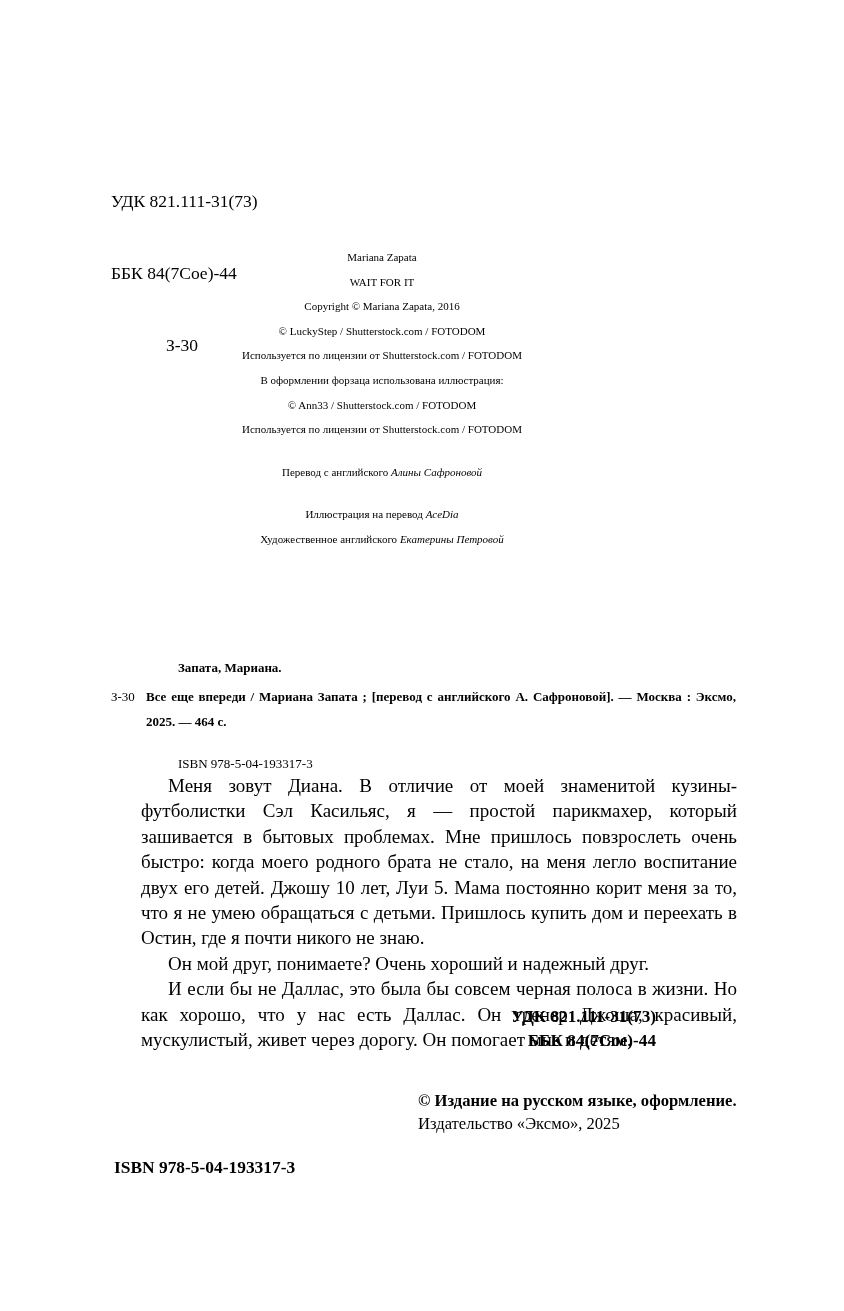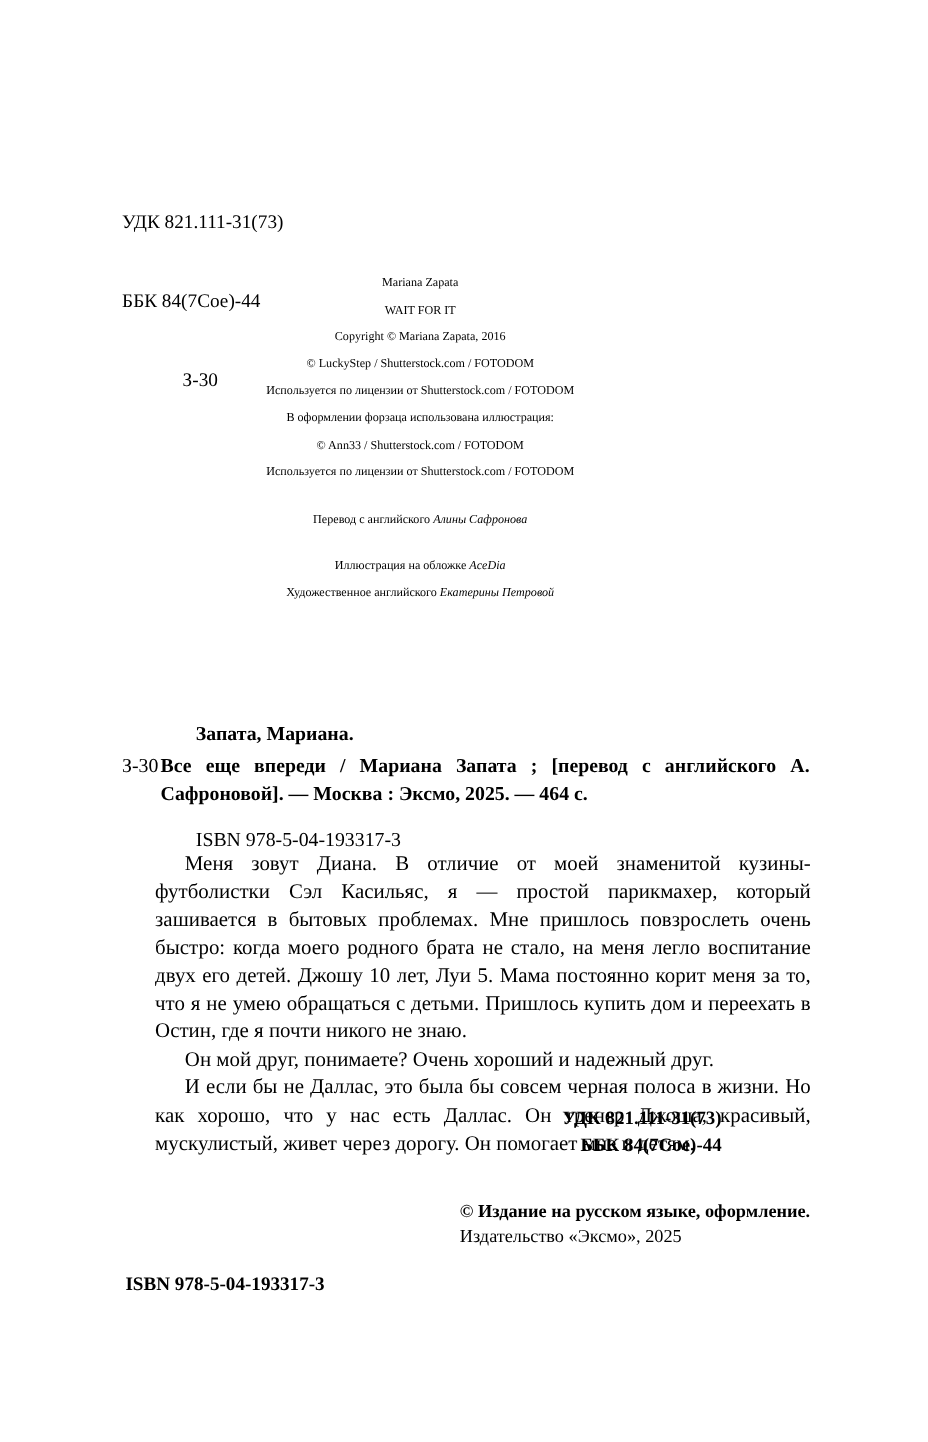--- a/index.html
+++ b/index.html
@@ -48,21 +48,21 @@
   .credits .grp { margin: 0; }
   .credits .gap-before { margin-top: 18px; }
   .credits .it { font-style: italic; }
 
   
   .bib {
     position: absolute;
     left: 111px;
     top: 655px;
     width: 625px;
-    font-size: 18px;
+    font-size: 13px;
     line-height: 25.5px;
   }
   .bib .author {
     font-weight: bold;
     margin-left: 67px;
   }
   .bib .desc {
     position: relative;
     margin-top: 3px;
   }
@@ -142,23 +142,23 @@
     <div class="grp">Mariana Zapata</div>
     <div class="grp">WAIT FOR IT</div>
     <div class="grp">Copyright © Mariana Zapata, 2016</div>
 
     <div class="grp">© LuckyStep   / Shutterstock.com / FOTODOM</div>
     <div class="grp">Используется по лицензии от Shutterstock.com / FOTODOM</div>
     <div class="grp">В оформлении форзаца использована иллюстрация:</div>
     <div class="grp">© Ann33 / Shutterstock.com / FOTODOM</div>
     <div class="grp">Используется по лицензии от Shutterstock.com / FOTODOM</div>
 
-    <div class="grp gap-before"><span>Перевод с английского </span><span class="it">Алины Сафронова</span></div>
+    <div class="grp gap-before"><span>Перевод с английского </span><span class="it">Алины Сафроновой</span></div>
 
-    <div class="grp gap-before"><span>Иллюстрация на обложке </span><span class="it">AceDia</span></div>
+    <div class="grp gap-before"><span>Иллюстрация на перевод </span><span class="it">AceDia</span></div>
     <div class="grp"><span>Художественное английского </span><span class="it">Екатерины Петровой</span></div>
   </div>
 
   <div class="bib">
     <div class="author">Запата, Мариана.</div>
     <div class="desc">
       <span class="sig">З-30</span>
       <div class="desc-body">Все еще впереди / Мариана Запата ; [перевод с английского А. Сафроновой]. — Москва : Эксмо, 2025. — 464 с.</div>
     </div>
     <div class="isbn">ISBN 978-5-04-193317-3</div>

